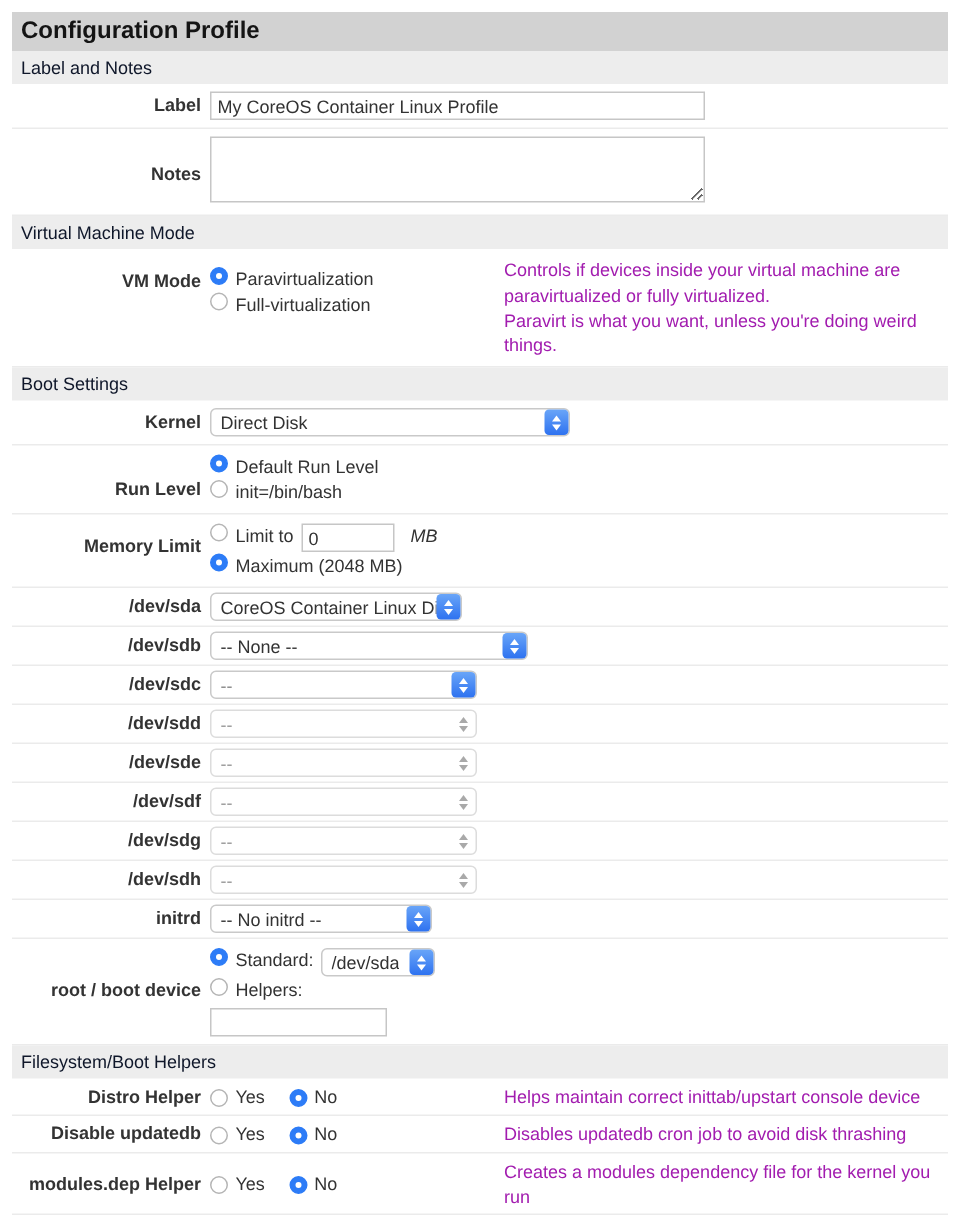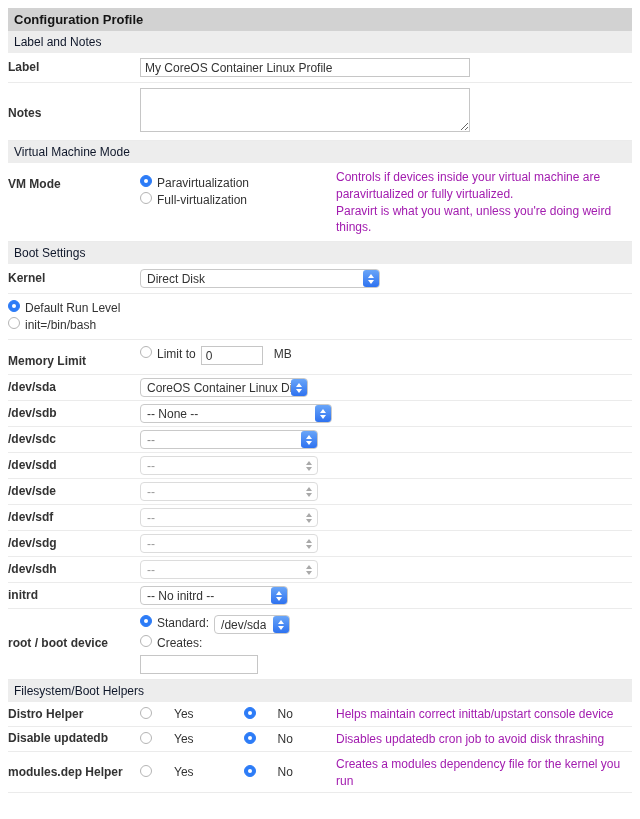--- a/index.html
+++ b/index.html
@@ -6,34 +6,34 @@
   html, body { margin:0; padding:0; background:#fff; }
   body {
     width:640px; height:819px;
     font-family:"Liberation Sans", sans-serif;
     font-size:12px; color:#333;
   }
   .wrap { padding:8px; }
 
   .titlebar {
     background:#d2d2d2; color:#141414; font-weight:bold;
-    padding:4px 6px; font-size:13px;
+    padding:4px 6px; font-size:16px;
   }
   .secbar {
     background:#ededed; color:#0f172a;
     padding:4px 6px; font-size:12px;
   }
 
   .row {
     display:flex; align-items:flex-start;
     padding:5px 0; border-bottom:1px solid #ebebeb;
   }
   .row.compact { padding:3px 0; align-items:center; }
   .lbl {
-    width:132px; flex:none; text-align:left;
+    width:132px; flex:none; text-align:right;
     font-weight:bold; padding-right:6px; padding-top:2px;
     line-height:1.25;
   }
   .row.compact .lbl { padding-top:0; }
   .ctrl { flex:1; min-width:0; }
   .help { width:296px; flex:none; color:#a21caf; line-height:1.4; padding-top:1px; }
 
   input.text {
     height:19px; border:1px solid #c6c6c6; background:#fff;
     font:inherit; color:#333; padding:0 4px;
@@ -71,23 +71,23 @@
     border:1px solid #b5b5b5; background:#fff; display:inline-block;
     position:relative; vertical-align:middle;
   }
   .radio.on { background:#2d7cf7; border-color:#2d7cf7; }
   .radio.on::after {
     content:""; position:absolute; left:3px; top:3px;
     width:4px; height:4px; border-radius:50%; background:#fff;
   }
   .opt { display:flex; align-items:flex-start; gap:5px; margin:1px 0; line-height:16px; }
 
-  .yn { display:flex; align-items:flex-start; gap:22px; }
+  .yn { display:flex; align-items:flex-end; gap:5px; }
   .yn .sp { width:6px; }
-  .mb-unit { margin-left:6px; }
+  .mb-unit { margin-left:6px;font-style:italic; }
   .custom-input { margin-top:3px; margin-left:0; }
 </style>
 </head>
 <body>
 
 <div class="wrap">
 
   <div class="titlebar">Configuration Profile</div>
 
   <div class="secbar">Label and Notes</div>
@@ -136,20 +136,21 @@
         <span class="txt">Direct Disk</span>
         <span class="stepper blue">
             <i class="up"></i>
             <i class="dn"></i>
           </span>
       </div>
     </div>
   </div>
 
   <div class="row">
+    <div class="lbl" style="padding-top:17px">Run Level</div>
     <div class="ctrl">
       <div class="opt">
         <span class="radio on"></span>
         <span>Default Run Level</span>
       </div>
       <div class="opt">
         <span class="radio"></span>
         <span>init=/bin/bash</span>
       </div>
     </div>
@@ -157,41 +158,45 @@
 
   <div class="row">
     <div class="lbl" style="padding-top:9px">Memory Limit</div>
     <div class="ctrl">
       <div class="opt">
         <span class="radio"></span>
         <span>Limit to</span>
         <input class="text" style="width: 62px;" type="text" value="0">
         <span class="mb-unit">MB</span>
       </div>
+      <div class="opt">
+        <span class="radio on"></span>
+        <span>Maximum (2048 MB)</span>
+      </div>
     </div>
   </div>
 
 
   <div class="row compact">
     <div class="lbl">/dev/sda</div>
     <div class="ctrl">
       <div class="select" style="width:168px">
         <span class="txt">CoreOS Container Linux Disk</span>
         <span class="stepper blue">
             <i class="up"></i>
             <i class="dn"></i>
           </span>
       </div>
     </div>
   </div>
 
   <div class="row compact">
     <div class="lbl">/dev/sdb</div>
     <div class="ctrl">
-      <div class="select" style="width:192px">
+      <div class="select" style="width:212px">
         <span class="txt">-- None --</span>
         <span class="stepper blue">
             <i class="up"></i>
             <i class="dn"></i>
           </span>
       </div>
     </div>
   </div>
 
   <div class="row compact">
@@ -294,21 +299,21 @@
         <div class="select" style="width:76px">
           <span class="txt">/dev/sda</span>
           <span class="stepper blue">
               <i class="up"></i>
               <i class="dn"></i>
             </span>
         </div>
       </div>
       <div class="opt">
         <span class="radio"></span>
-        <span>Creates:</span>
+        <span>Helpers:</span>
       </div>
       <input class="text custom-input" style="width: 118px;" type="text" value="">
     </div>
   </div>
 
   <div class="secbar">Filesystem/Boot Helpers</div>
 
   <div class="row compact">
     <div class="lbl">Distro Helper</div>
     <div class="ctrl yn">

